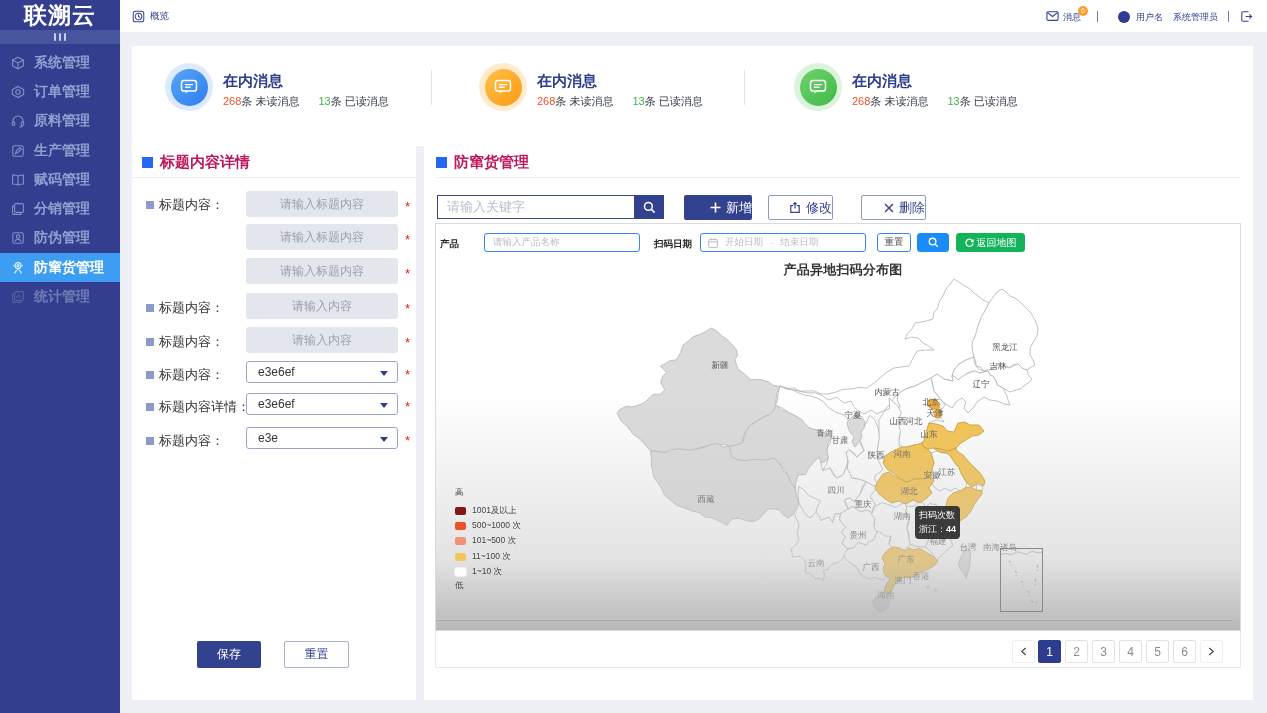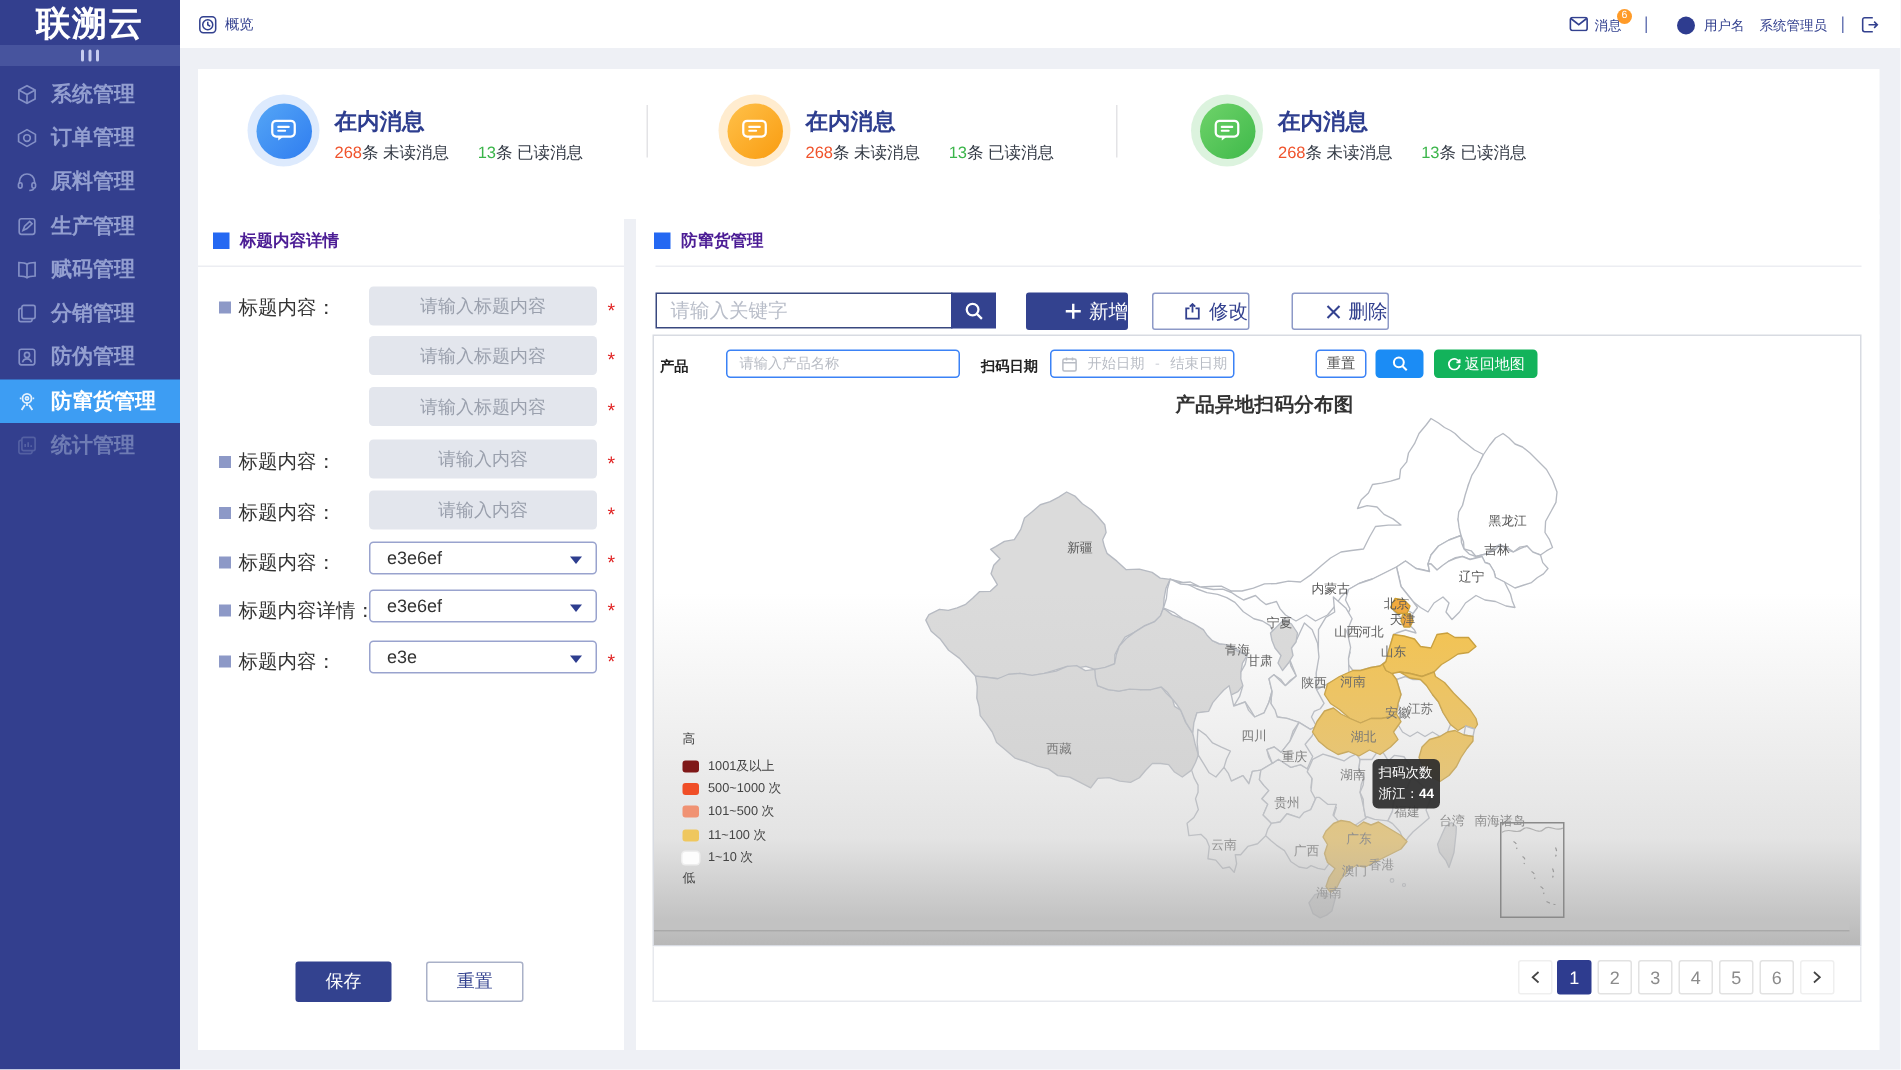--- a/index.html
+++ b/index.html
@@ -31,21 +31,21 @@
 .halo{position:absolute;top:17px;width:48px;height:48px;border-radius:50%;}
 .core{position:absolute;left:5.5px;top:5.5px;width:37px;height:37px;border-radius:50%;display:flex;align-items:center;justify-content:center;}
 .mtit{position:absolute;top:26px;font-size:15px;font-weight:bold;color:#2e3e8f;white-space:nowrap;}
 .msub{position:absolute;top:48px;font-size:11px;color:#333a45;white-space:nowrap;}
 .msub .red{color:#f0532c;}
 .msub .green{color:#3bb54a;margin-left:19px;margin-top:22px;}
 .mdiv{position:absolute;top:24px;width:1px;height:35px;background:#e3e3e6;}
 
 #lpanel{left:132px;top:143px;width:284px;height:557px;}
 #rpanel{left:424px;top:143px;width:829px;height:557px;}
-.ptit{position:absolute;display:flex;align-items:center;font-size:11px;font-weight:bold;color:#4c1d95;}
+.ptit{position:absolute;display:flex;align-items:center;font-size:15px;font-weight:bold;color:#be185d;}
 .ptit .sq{width:11px;height:11px;background:#2468f2;margin-right:7px;}
 .pdiv{position:absolute;height:1px;background:#ecedf2;}
 
 .frow{position:absolute;display:flex;align-items:center;font-size:13px;color:#333;}
 .frow .bsq{width:8px;height:8px;background:#8d99c7;margin-right:5px;}
 .ginput{position:absolute;width:152px;height:26px;background:#e3e6ed;border-radius:3px;color:#9aa0ad;font-size:12px;line-height:26px;text-align:center;}
 .star{position:absolute;color:#e02020;font-size:13px;}
 .gsel{position:absolute;width:152px;height:22px;background:#fff;border:1px solid #99a3ce;border-radius:3px;color:#333;font-size:12px;line-height:21px;padding-left:11px;}
 .gsel .caret{position:absolute;right:9px;top:9px;width:0;height:0;border-left:4px solid transparent;border-right:4px solid transparent;border-top:5px solid #2e3e8f;}
 .btn{position:absolute;display:flex;align-items:center;justify-content:center;font-size:12px;border-radius:2px;}
@@ -321,21 +321,21 @@
 <circle cx="492" cy="363" r="1.2" fill="#fff" stroke="#b6bac2" stroke-width="0.8"></circle>
 <circle cx="500" cy="366" r="1" fill="#fff" stroke="#b6bac2" stroke-width="0.8"></circle>
 </svg>
     <div id="mgrad"></div>
 <div id="mscroll"></div>
 </div>
 
 <div class="flab" style="left:440px;">产品</div>
 <div class="finput" style="left:484px;width:156px;padding-left:8px;">请输入产品名称</div>
 <div class="flab" style="left:654px;">扫码日期</div>
-<div class="finput" style="left:700px;width:123px;padding-left:7px;gap:7px;">
+<div class="finput" style="left:700px;width:166px;padding-left:7px;gap:7px;">
   <svg width="10" height="10" viewBox="0 0 10 10" fill="none" stroke="#b8bcc4" stroke-width="1">
       <rect x="0.6" y="1.4" width="8.8" height="8" rx="1"></rect>
       <path d="M0.6 3.8h8.8M3 0.4v2M7 0.4v2"></path>
     </svg>
   <span>开始日期</span>
     <span style="color:#d0d3da">-</span>
     <span>结束日期</span>
 </div>
 <div class="finput" style="left:877px;width:34px;color:#555;justify-content:center;">重置</div>
 <div class="finput" style="left:917px;width:32px;background:#1b8cf5;border-color:#1b8cf5;justify-content:center;">

